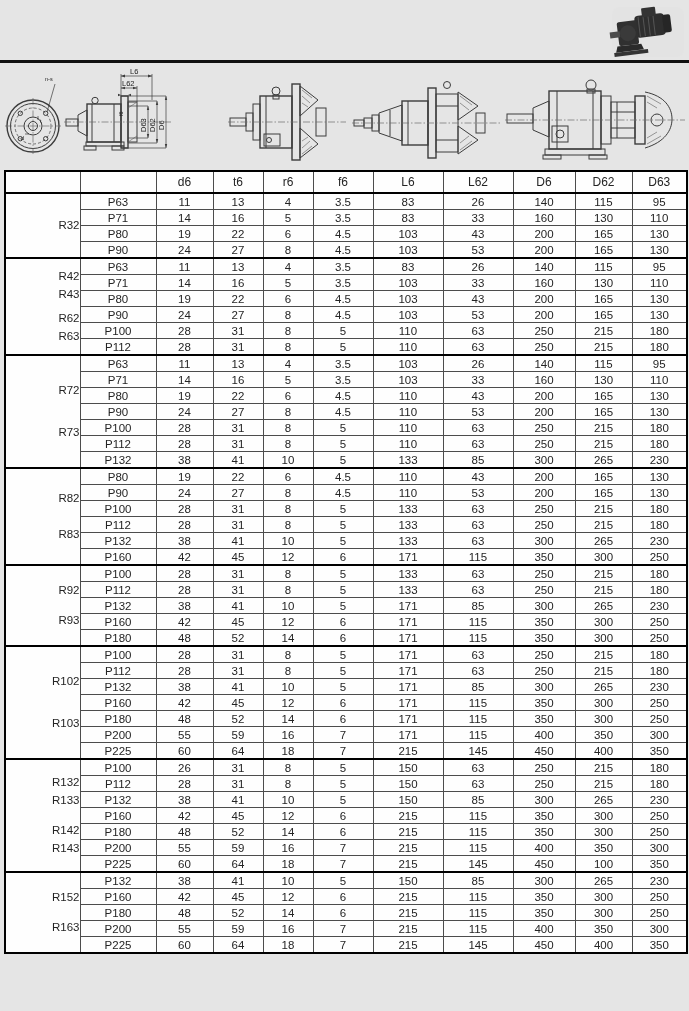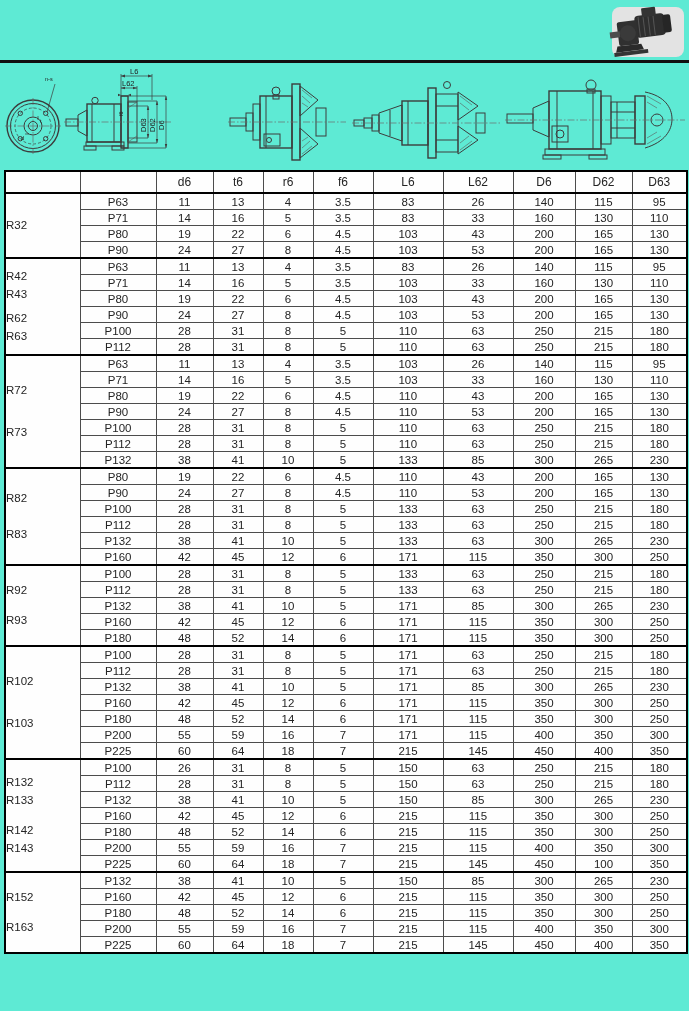--- a/index.html
+++ b/index.html
@@ -1,17 +1,17 @@
 <!DOCTYPE html>
 <html><head>
 <meta charset="utf-8">
 <style>
   html,body{margin:0;padding:0;background:#fff;}
   .page{
-    position:relative;width:689px;height:1011px;background:#5eead4;
+    position:relative;width:689px;height:1011px;background:#e5e5e5;
     font-family:"Liberation Sans", sans-serif;color:#222;overflow:hidden;
   }
   
   .motor-photo{position:absolute;top:3px;right:3px;width:80px;height:58px;}
   
   .top-rule{position:absolute;left:0;top:60px;width:689px;height:3px;background:#111;}
   
   .drawings{position:absolute;left:0;top:66px;width:689px;height:102px;}
   .drawing{position:absolute;bottom:0;}
   .d-front{left:5px;width:58px;height:96px;}
@@ -33,21 +33,21 @@
     border-collapse:collapse;table-layout:fixed;width:682px;
     border:2px solid #000;font-size:11.5px;color:#242424;background:#fefefe;
   }
   table.dims td{border:1px solid #4c4c4c;text-align:center;padding:0;height:15px;
     overflow:hidden;white-space:nowrap;}
   table.dims thead{border-bottom:2px solid #000;}
   table.dims thead td{height:20px;font-size:12px;}
   tbody.group{border-top:2px solid #000;}
   td.gcell{position:relative;border-right:1px solid #4c4c4c;}
   .label-col{position:absolute;left:0;top:0;right:0;bottom:0;
-    display:flex;flex-direction:column;justify-content:space-evenly;align-items:flex-start;}
+    display:flex;flex-direction:column;justify-content:space-evenly;align-items:flex-end;}
   .label-stack{display:flex;flex-direction:column;row-gap:5px;align-items:center;}
   .glabel{line-height:13px;}
   col.c-group{width:75px;}  col.c-size{width:76px;}
   col.c-d6{width:57px;}     col.c-t6{width:50px;}
   col.c-r6{width:50px;}     col.c-f6{width:60px;}
   col.c-L6{width:70px;}     col.c-L62{width:70px;}
   col.c-D6{width:62px;}     col.c-D62{width:57px;}  col.c-D63{width:55px;}
 </style>
 </head>
 <body>

